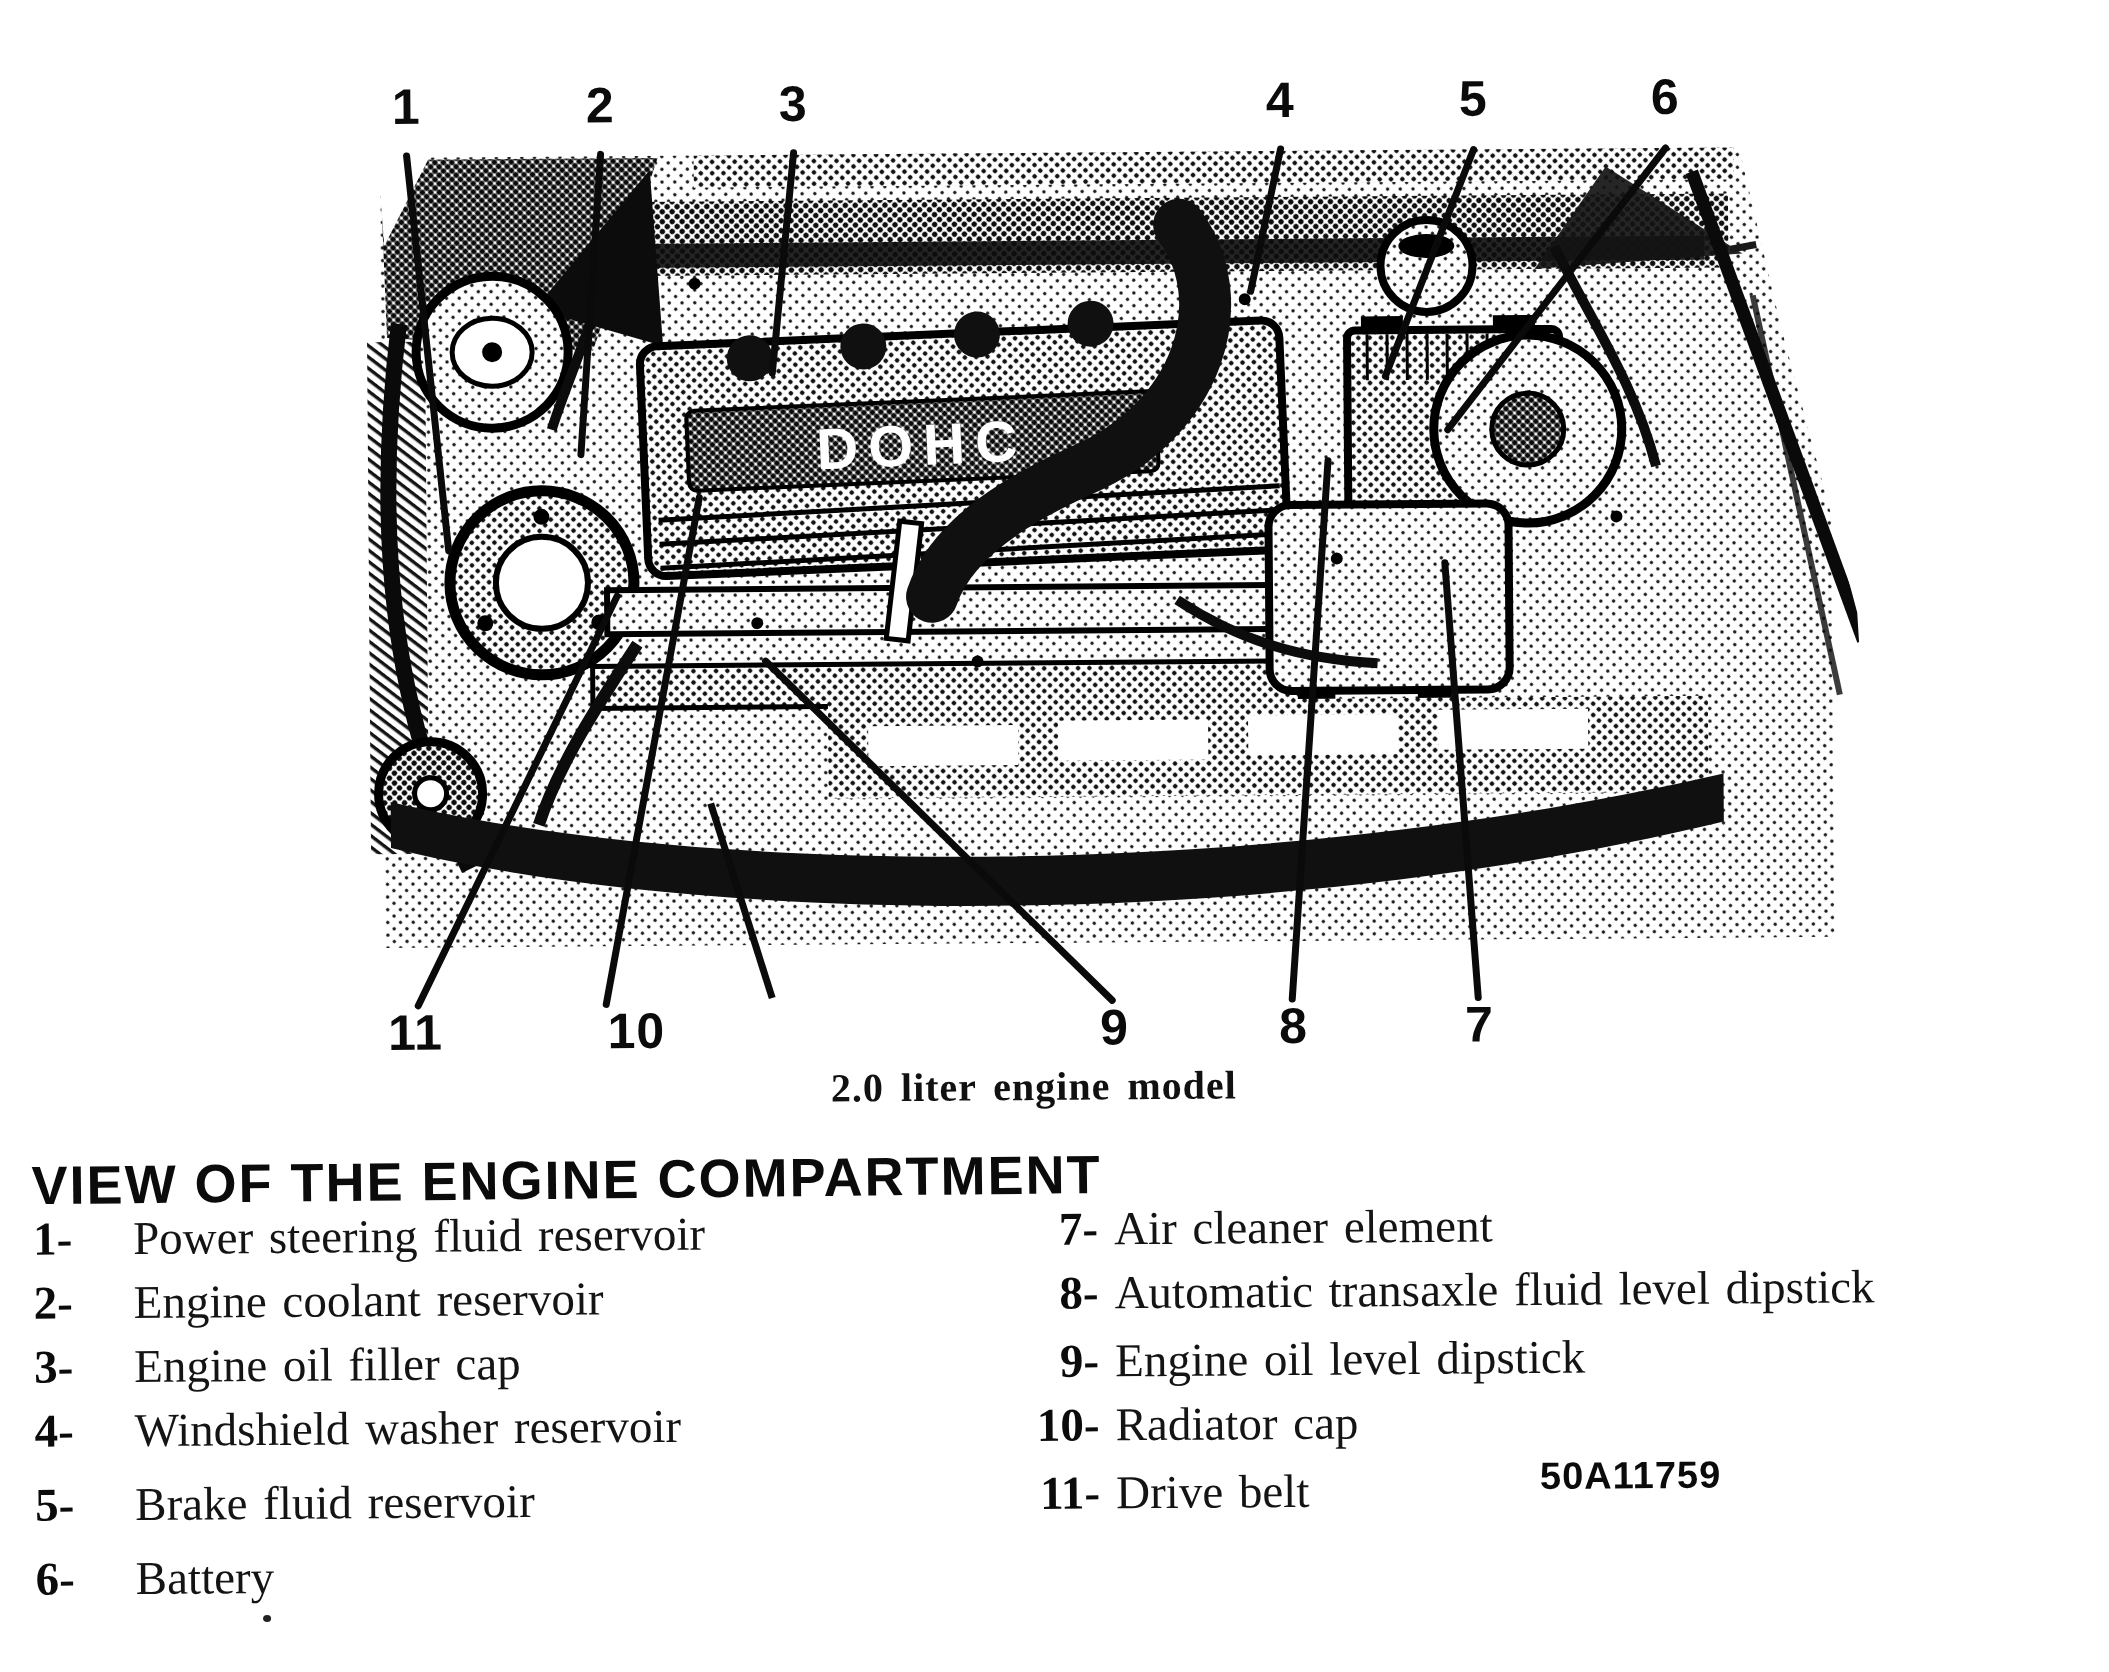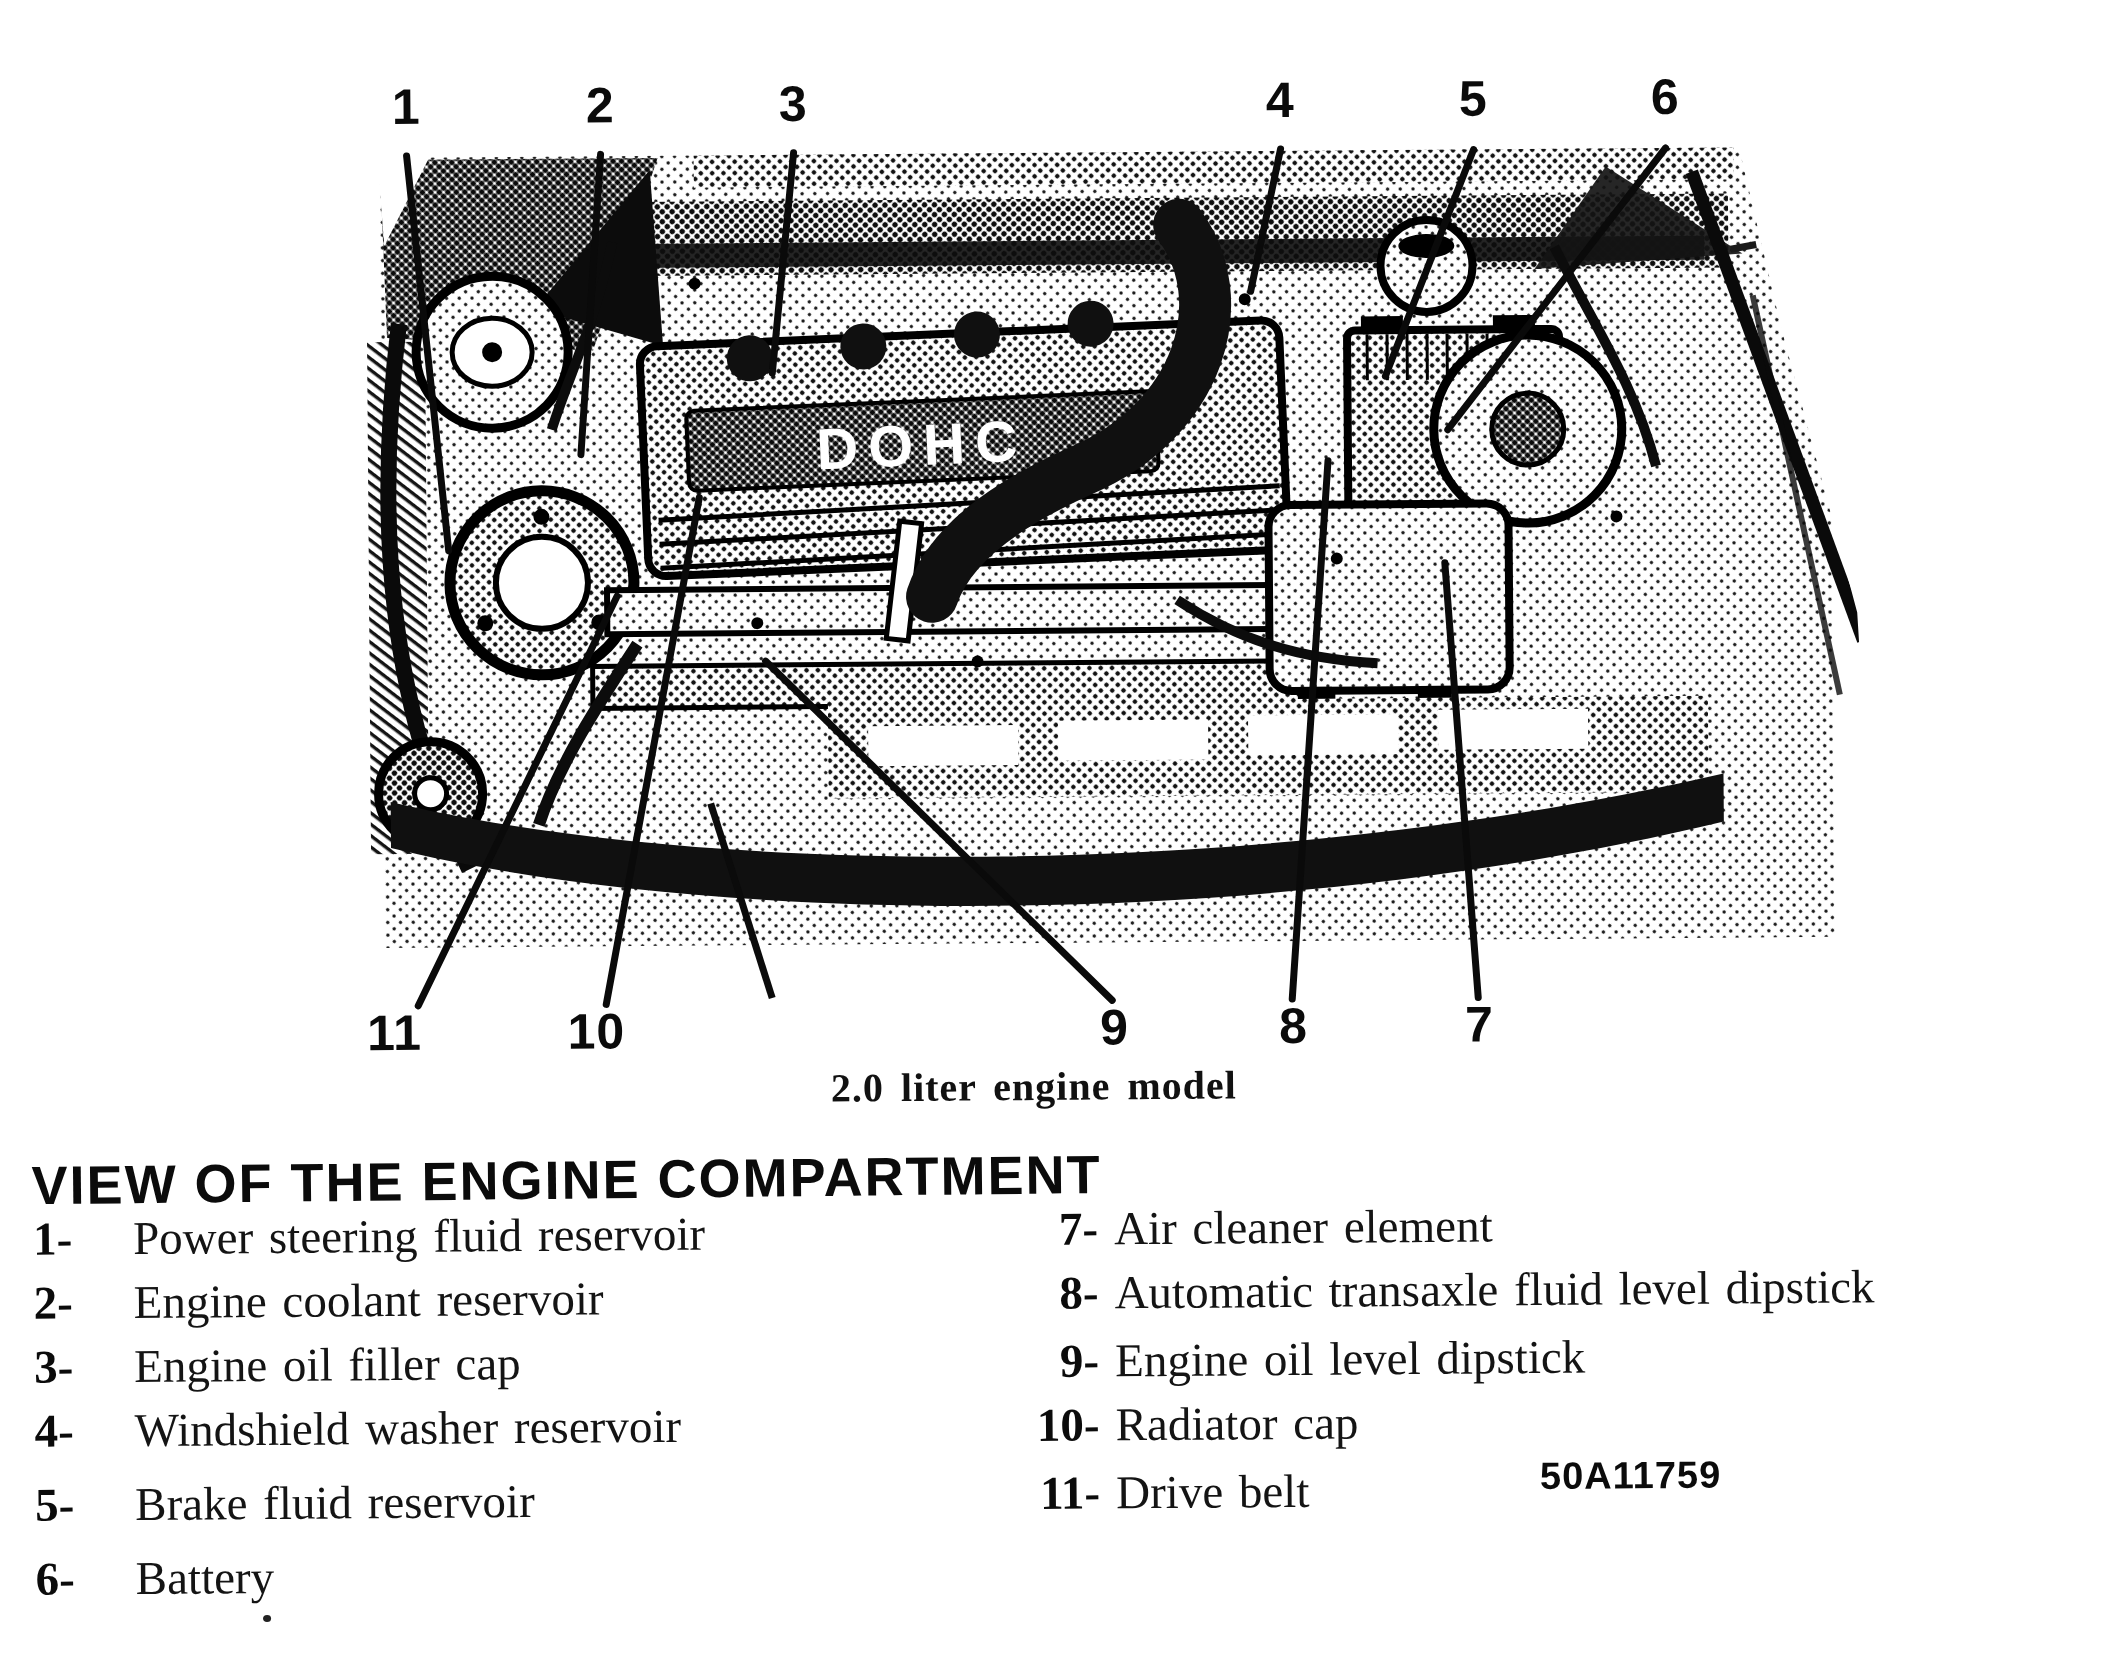--- a/index.html
+++ b/index.html
@@ -191,22 +191,22 @@
 
       <rect x="1736" y="248" width="26" height="7" fill="#1a1a1a" transform="rotate(-10 1749 251)"></rect>
     </svg>
 
     <div class="co" style="left:413px;top:76px">1</div>
     <div class="co" style="left:607px;top:76px">2</div>
     <div class="co" style="left:800px;top:76px">3</div>
     <div class="co" style="left:1287px;top:76px">4</div>
     <div class="co" style="left:1480px;top:76px">5</div>
     <div class="co" style="left:1672px;top:76px">6</div>
-    <div class="co" style="left:394px;top:1002px">11</div>
-    <div class="co" style="left:596px;top:1002px">10</div>
+    <div class="co" style="left:415px;top:1002px">11</div>
+    <div class="co" style="left:636px;top:1002px">10</div>
     <div class="co" style="left:1114px;top:1002px">9</div>
     <div class="co" style="left:1293px;top:1002px">8</div>
     <div class="co" style="left:1479px;top:1002px">7</div>
 
     <div class="caption">2.0 liter engine model</div>
     <div class="heading">VIEW OF THE ENGINE COMPARTMENT</div>
 
     <div class="lrow col-left" style="left:28px;top:1206px">
       <span class="lnum">1-</span>
       <span class="llabel">Power steering fluid reservoir</span>

